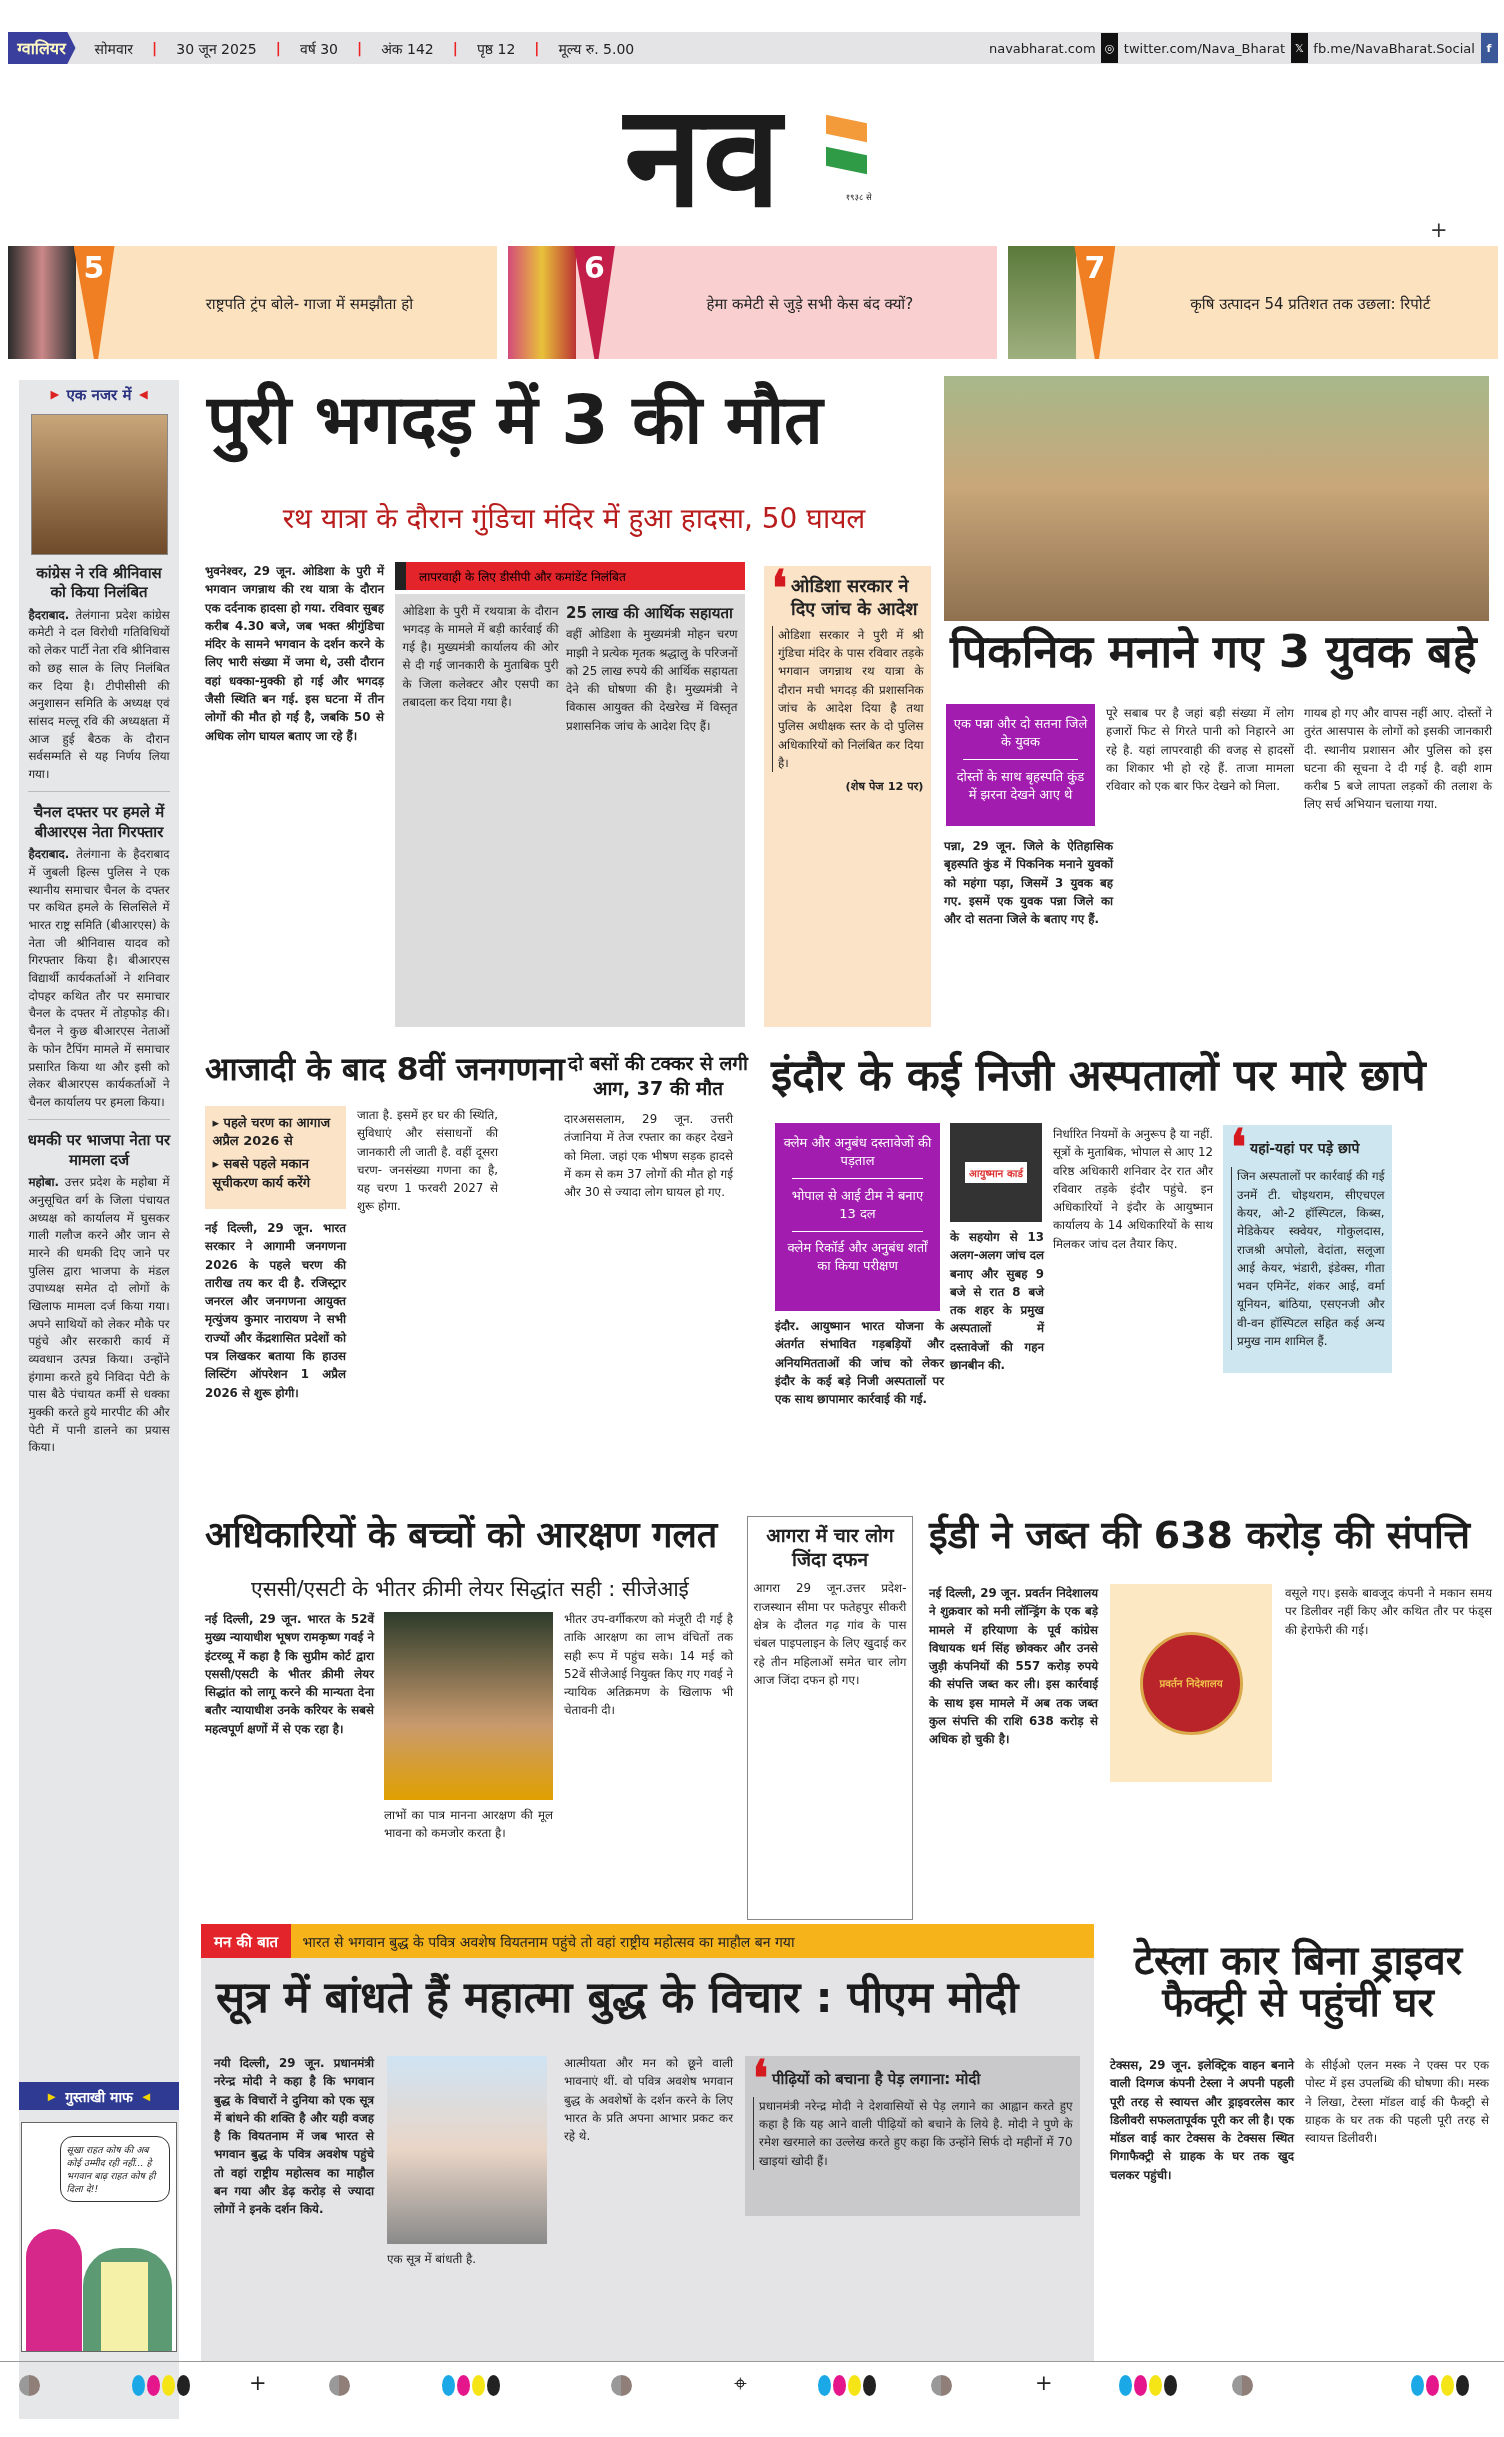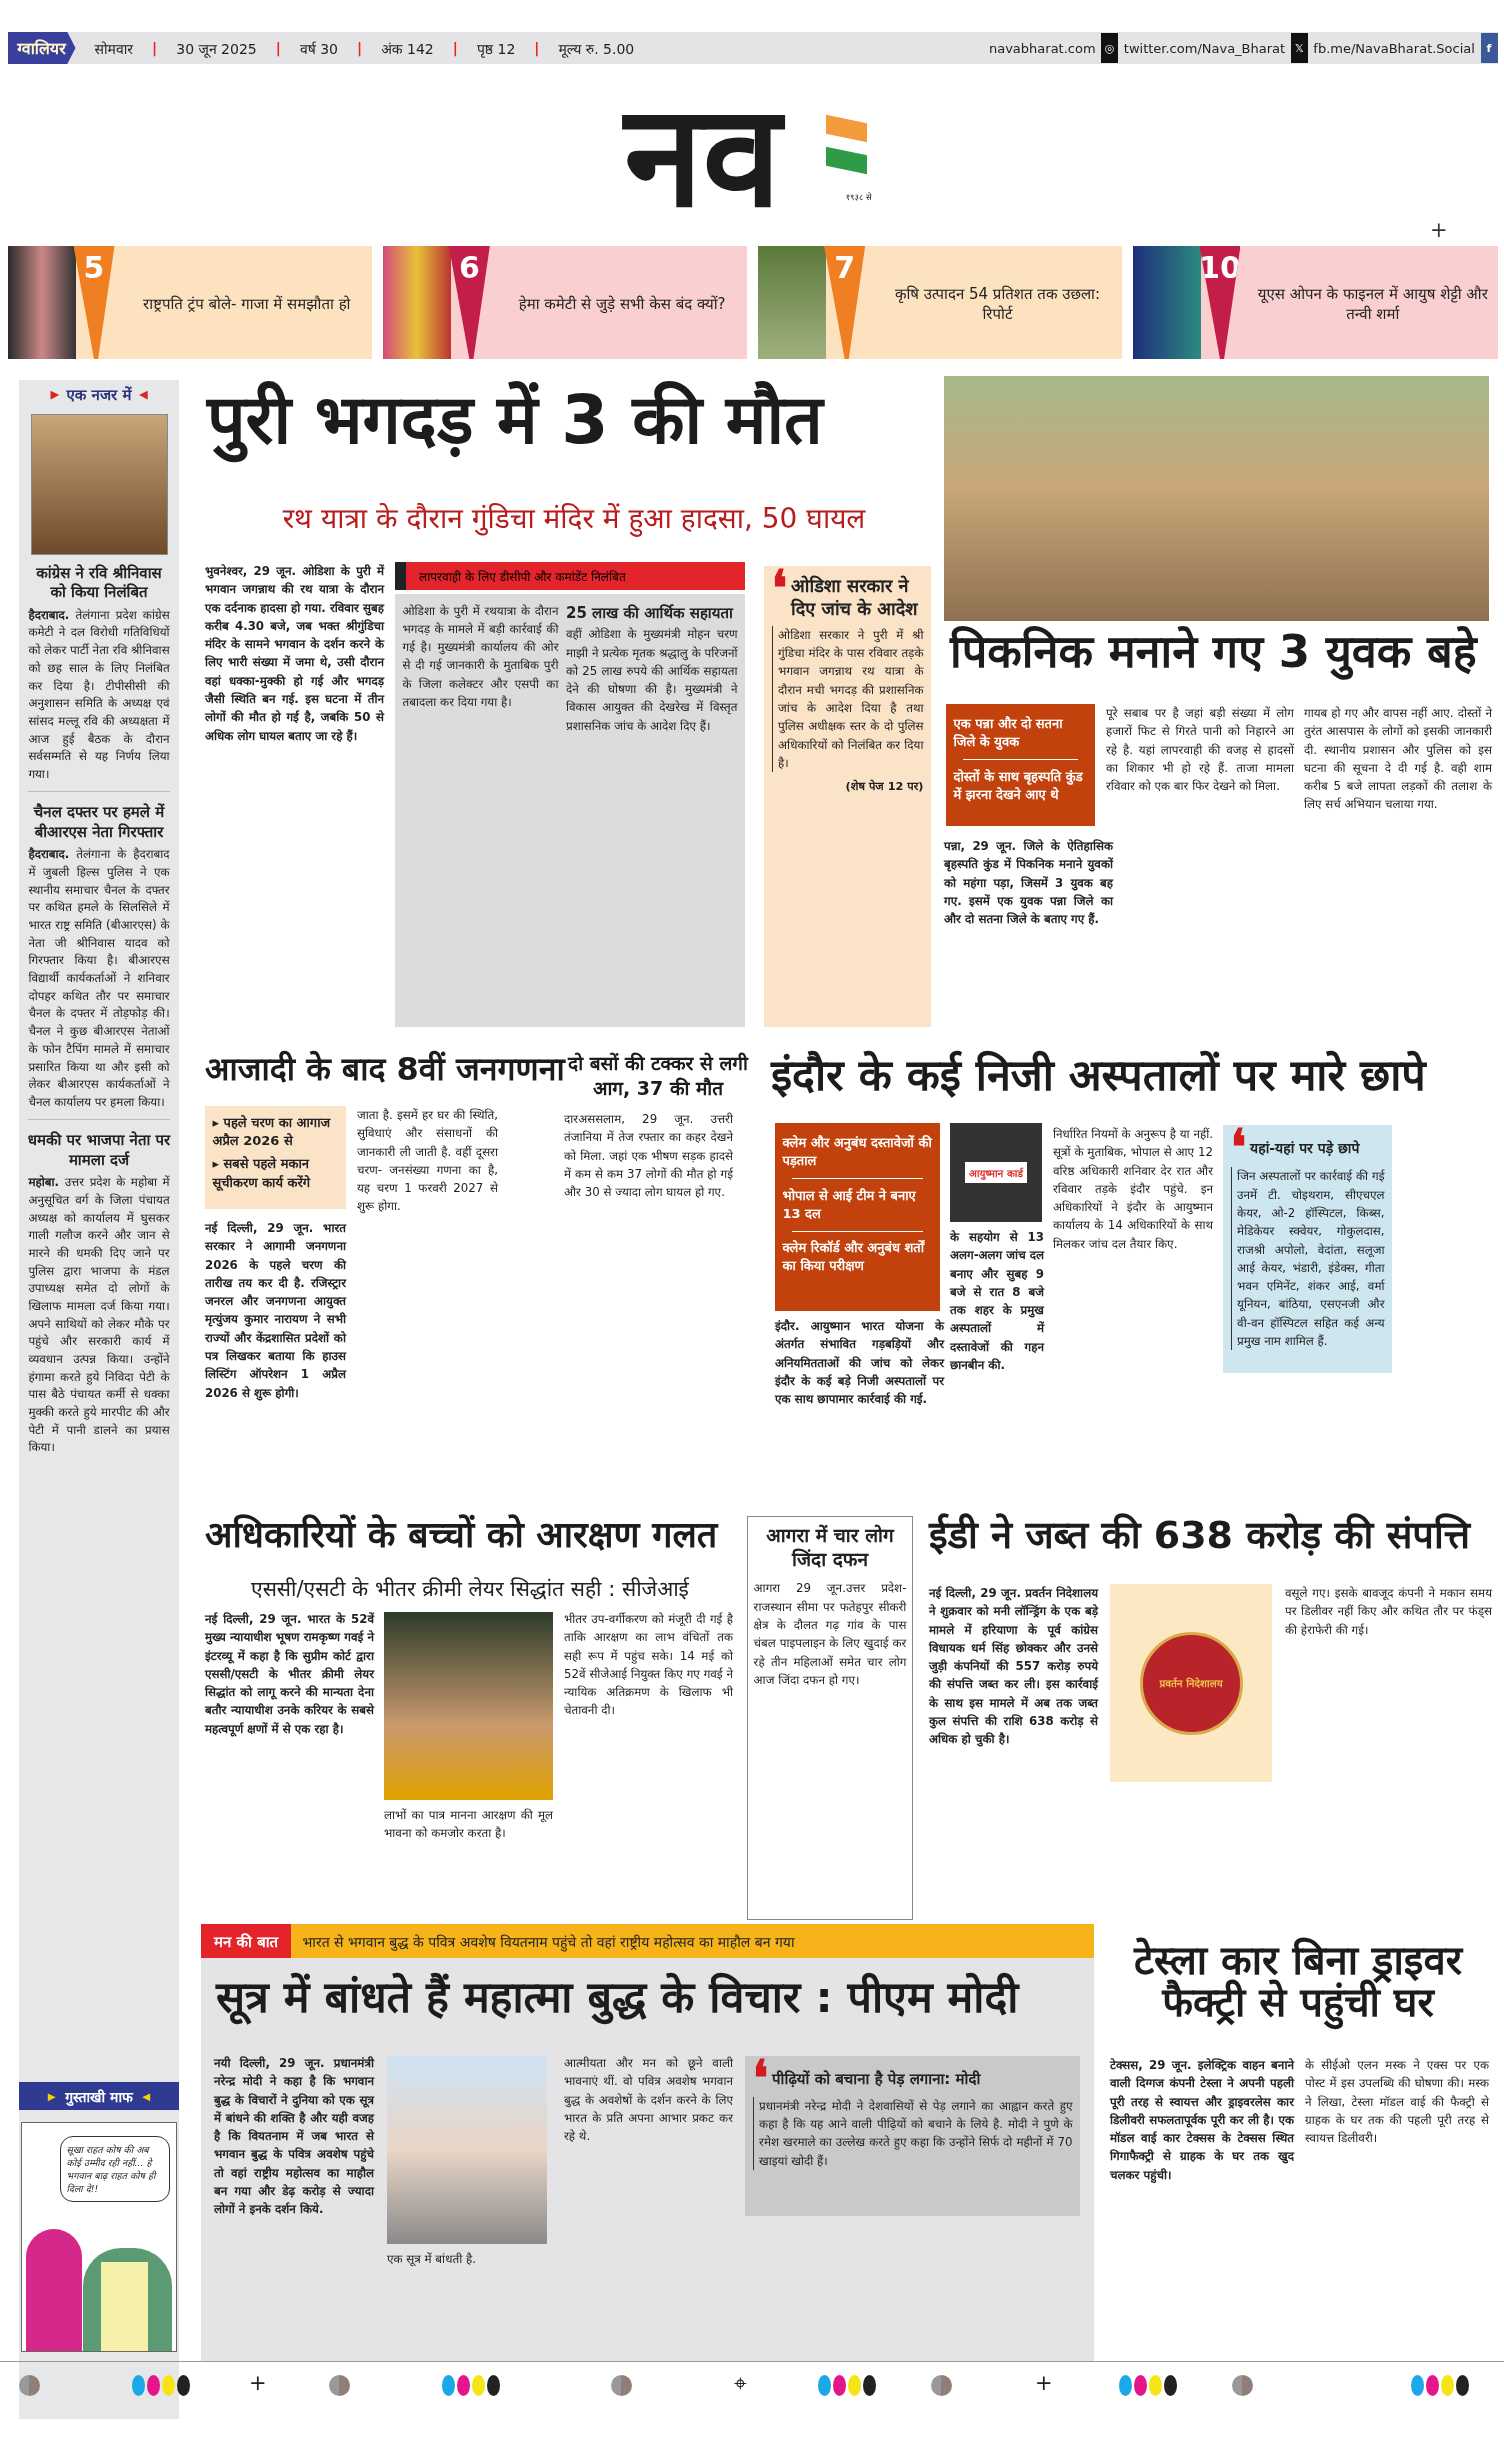--- a/index.html
+++ b/index.html
@@ -28,21 +28,21 @@
 .sb-title .tri{color:#d22;margin:0 7.5px;font-size:11.3px}
 .sb-photo{margin:5.6px auto;width:137px;height:141px;background:linear-gradient(#c9a57a,#6e4a2a);border:0.9px solid #888}
 .sb-head{text-align:center;font-weight:bold;font-size:15px;padding:3.8px 7.5px;line-height:1.3}
 .sb-body{font-size:11.8px;line-height:1.5;padding:0 9.4px;text-align:justify}
 .sb-body b{font-weight:bold}
 .hl{font-weight:bold;color:#1c1c1c;line-height:1.05}
 .col{font-size:11.8px;line-height:1.55;text-align:justify}
 .redbar{background:#e3242b;color:#000000;font-weight:normal;font-size:12px;padding:5.6px 13px;border-left:11.3px solid #222}
 .greybox{background:#dcdcdc}
 .peachbox{background:#fbe3c8}
-.bluebox{background:#c2410c;color:#fff;font-weight:bold;font-size:15px;padding:11.3px 7.5px;line-height:1.4}
+.bluebox{background:#a21caf;color:#fff;text-align:center;font-weight:normal;font-size:15px;padding:11.3px 7.5px;line-height:1.4}
 .bluebox hr{border:none;border-top:1.9px solid #fff;margin:7.5px 9.4px}
 .quote{color:#d4191f;font-size:49px;line-height:0.6;font-family:"DejaVu Serif",serif;font-weight:bold}
 .photo{background:#888}
 .cmyk{left:0;top:2361px;width:1505px;height:66px;border-top:1.9px solid #999}
 .dot{position:absolute;width:13px;height:21px;border-radius:50%}
 </style>
 </head>
 <body>
 
 <div class="abs topbar">
@@ -88,25 +88,20 @@
   </div>
   <div class="teaser" style="background:#f9cfcf">
     <div class="img" style="background:linear-gradient(90deg,#d44b7a,#e8c23a,#b33)"></div>
     <div class="num" style="background:#c31d4a">6</div>
     <div class="txt">हेमा कमेटी से जुड़े सभी केस बंद क्यों?</div>
   </div>
   <div class="teaser" style="background:#fde2c0">
     <div class="img" style="background:linear-gradient(#5b7a3a,#9fb07f)"></div>
     <div class="num" style="background:#f07e22">7</div>
     <div class="txt">कृषि उत्पादन 54 प्रतिशत तक उछला: रिपोर्ट</div>
-  </div>
-  <div class="teaser" style="background:#f9cfcf">
-    <div class="img" style="background:linear-gradient(90deg,#1d2f7a,#2c8a80)"></div>
-    <div class="num" style="background:#c31d4a">10</div>
-    <div class="txt">यूएस ओपन के फाइनल में आयुष शेट्टी और तन्वी शर्मा</div>
   </div>
 </div>
 
 <div class="abs sidebar">
   <div class="sb-title">
     <span class="tri">▶</span>
     <span>एक नजर में</span>
     <span class="tri">◀</span>
   </div>
   <div class="sb-photo"></div>

